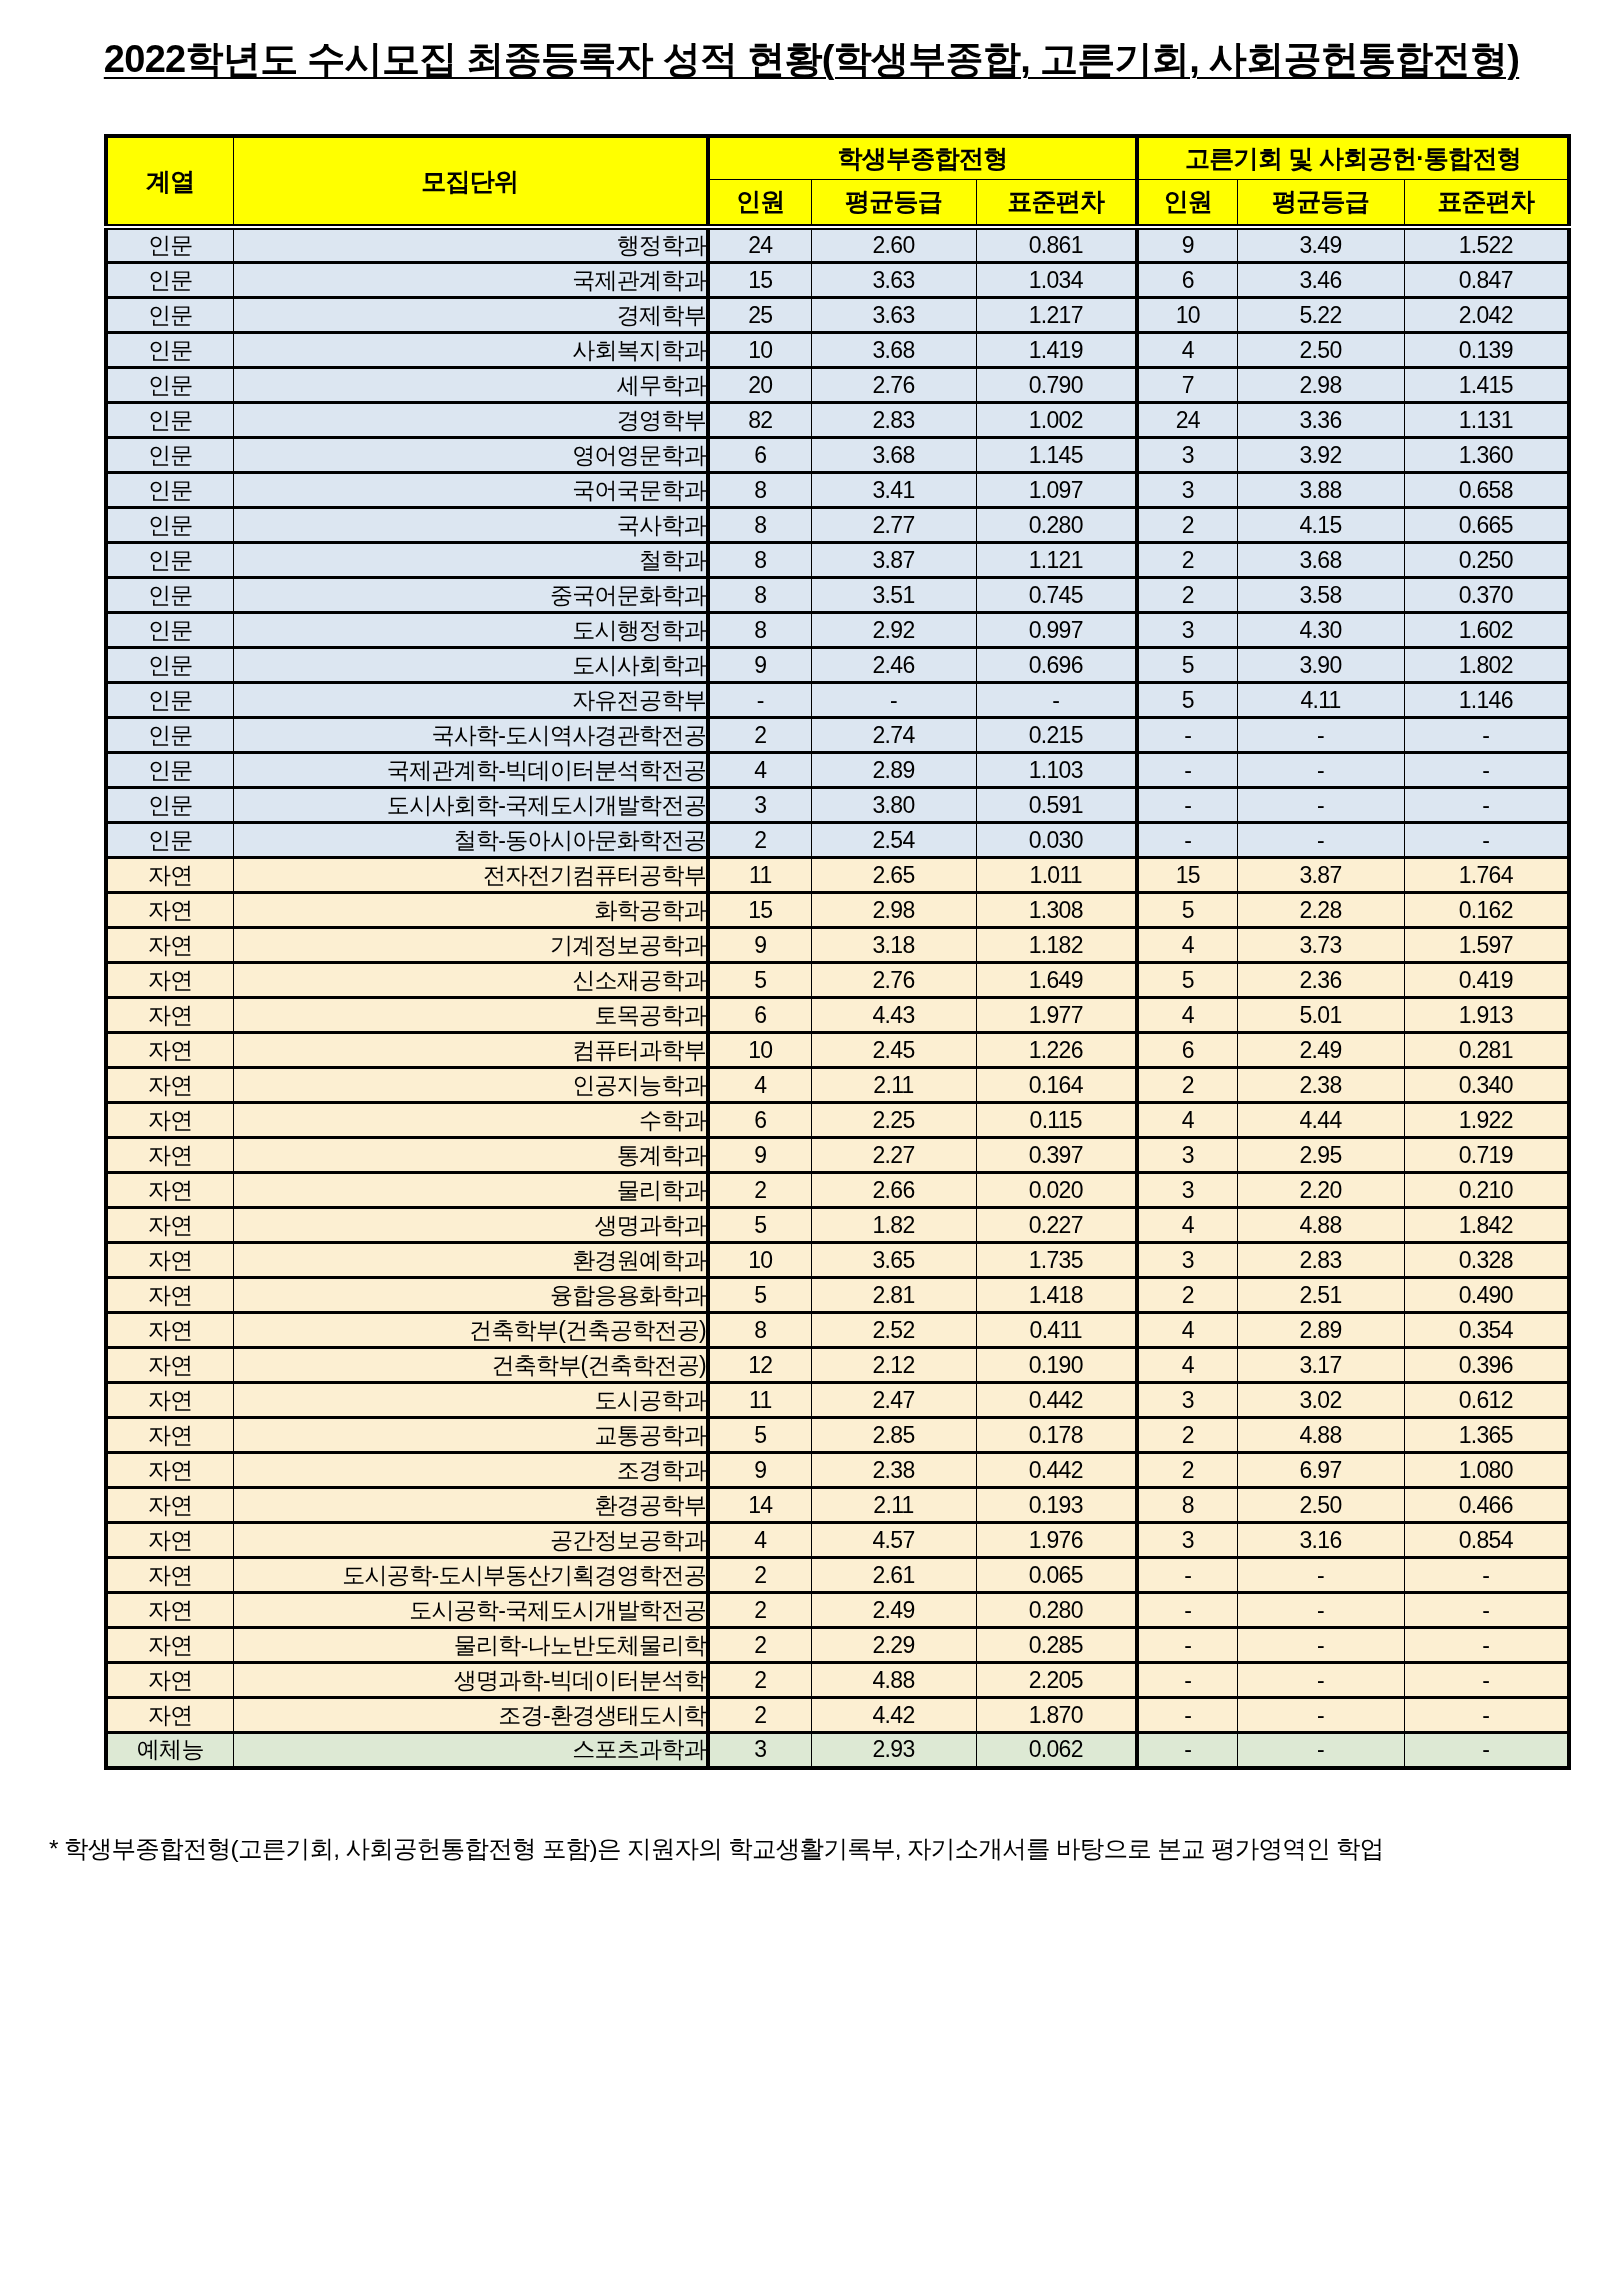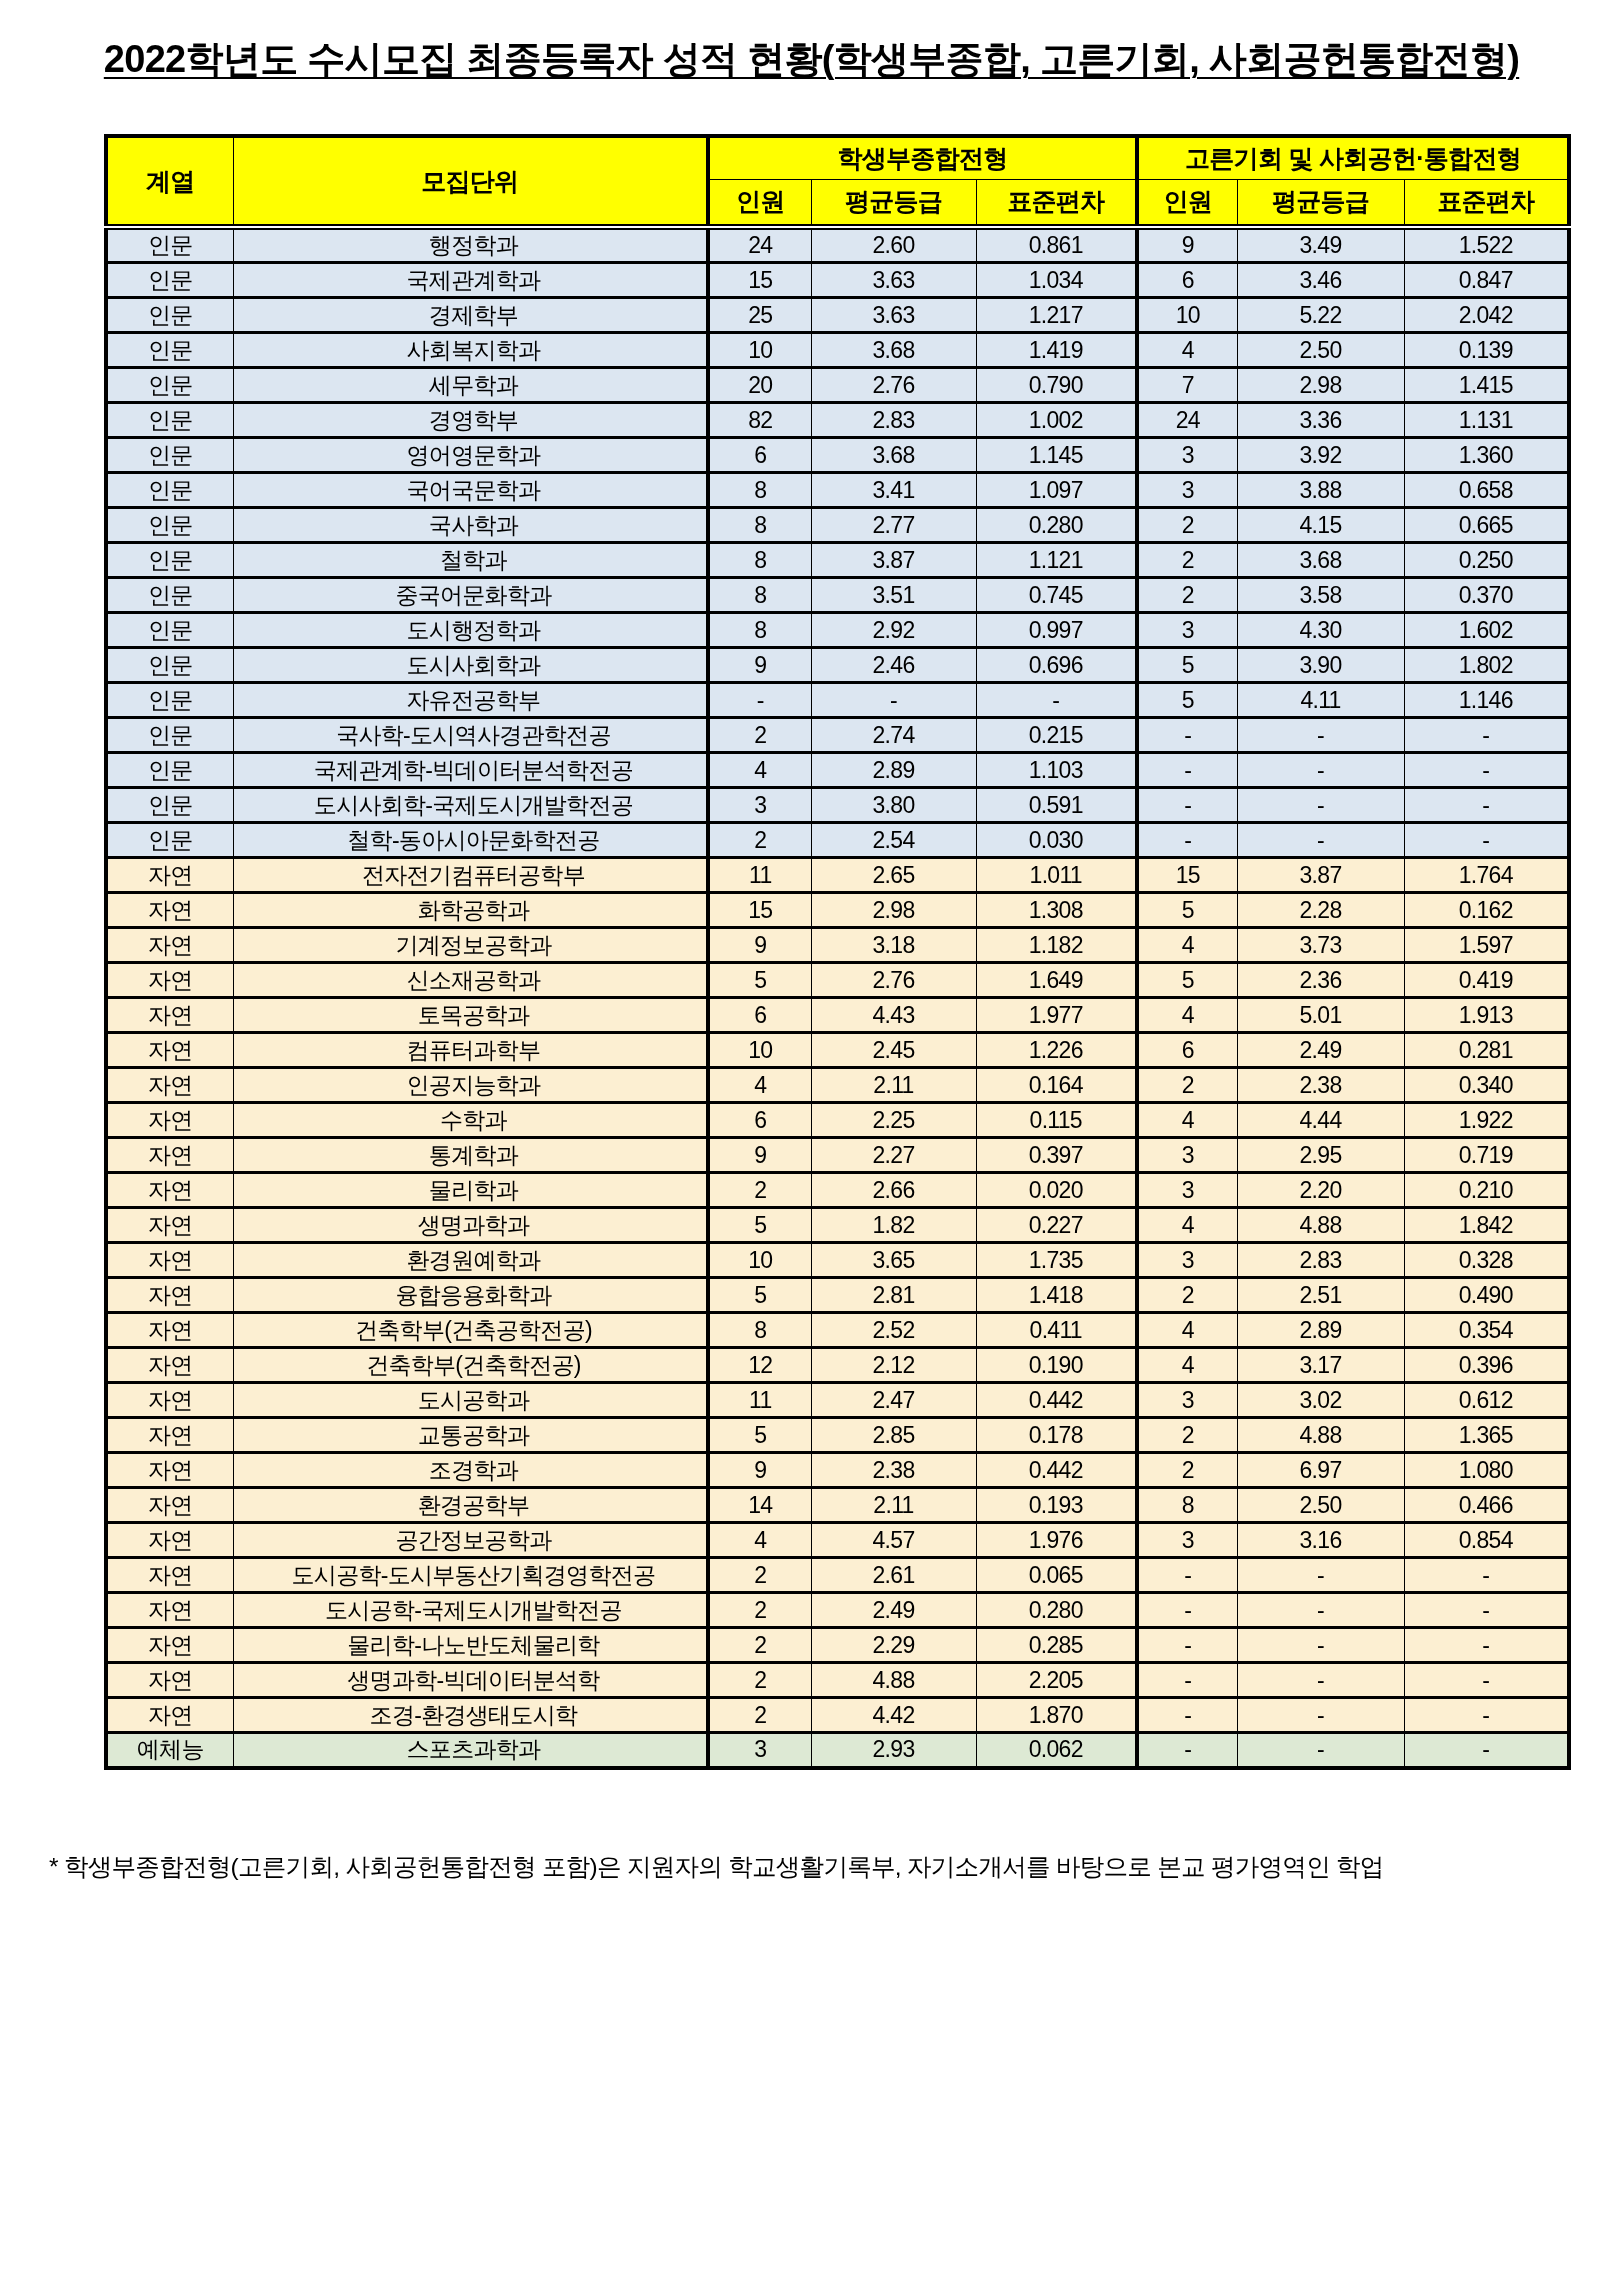--- a/index.html
+++ b/index.html
@@ -48,30 +48,30 @@
   .score-table thead th.span-col { border-bottom: 6.7px double #000; }
   .score-table tbody td {
     height: 35px;
     font-size: 23px;
     font-weight: 400;
     border-top-width: 3px;
     border-bottom-width: 3px;
     letter-spacing: -0.7px;
   }
   .score-table td.unit {
-    text-align: center;
+    text-align: right;
     padding-left: 7.4px;
   }
   .thickL { border-left-width: 4.5px !important; }
   tr.hum td { background: var(--hum-bg); }
   tr.nat td { background: var(--nat-bg); }
   tr.art td { background: var(--art-bg); }
   .footnotes {
     margin-left: 49px;
-    margin-top: 76px;
+    margin-top: 58px;
     width: 1529px;
     font-size: 24.5px;
     line-height: 41px;
     letter-spacing: -0.7px;
   }
 </style>
 </head>
 <body style="--header-bg: #ffff00; --hum-bg: #dce6f1; --nat-bg: #fcefd2; --art-bg: #dde9d4;">
 
 <h1 class="page-title">2022학년도 수시모집 최종등록자 성적 현황(학생부종합, 고른기회, 사회공헌통합전형)</h1>

